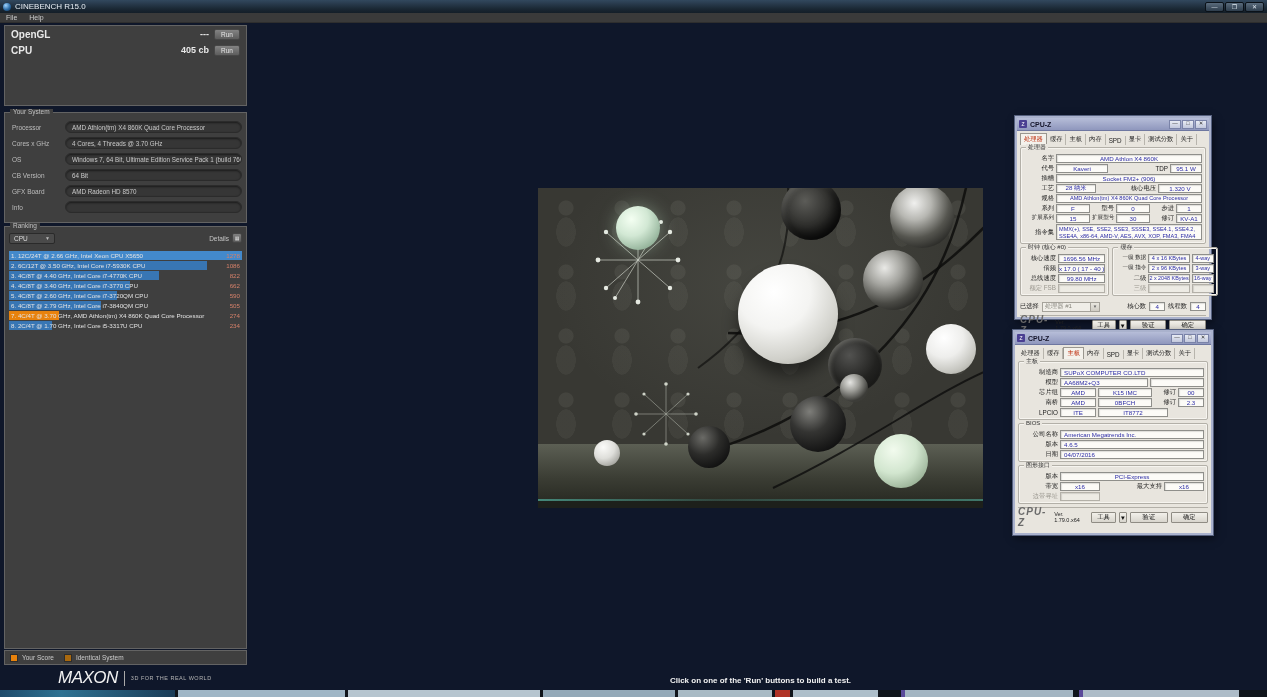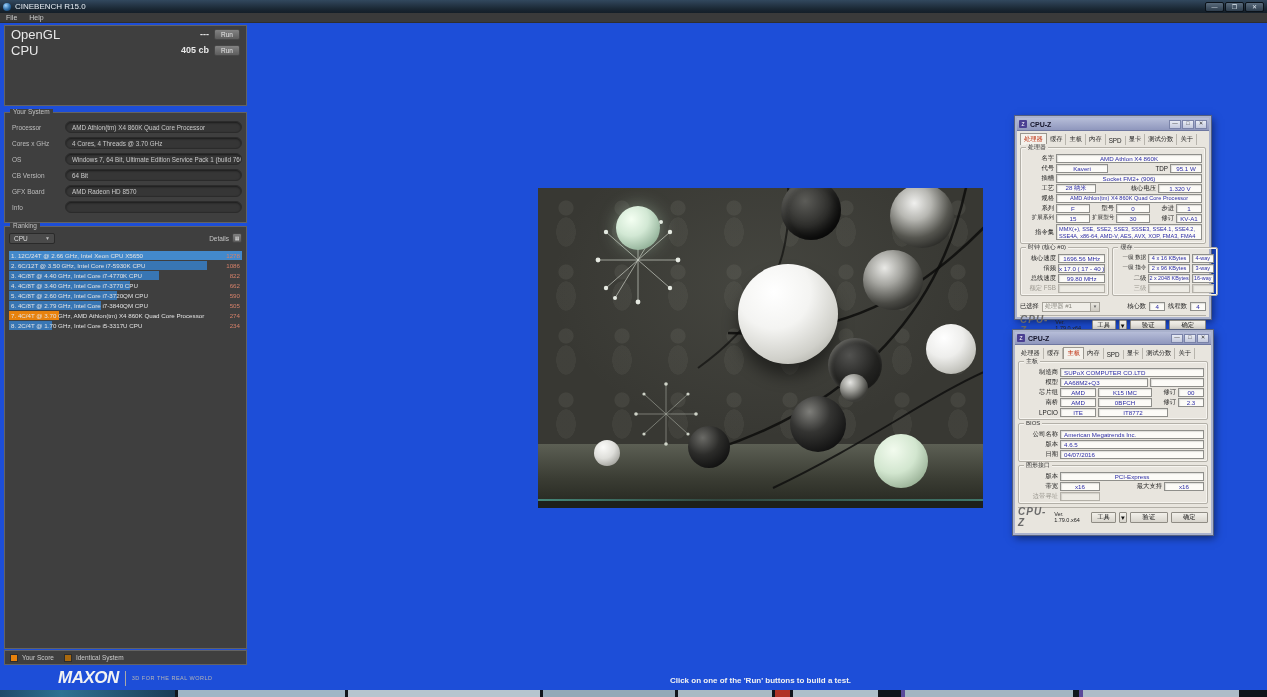--- a/index.html
+++ b/index.html
@@ -1,19 +1,19 @@
 <!DOCTYPE html>
 <html><head>
 <meta charset="utf-8">
 <style>
   * { margin:0; padding:0; box-sizing:border-box; }
   html,body { width:1267px; height:697px; overflow:hidden; background:#2b2b2b;
               font-family:"Liberation Sans", sans-serif; }
   #screen { position:absolute; left:0; top:0; width:1267px; height:697px;
-            background:#1d4ed8; overflow:hidden; }
+            background:#0f172a; overflow:hidden; }
 
   
   .titlebar { position:absolute; left:0; top:0; width:1267px; height:13px;
               background:linear-gradient(#32485e,#1a2733 70%,#141e28);
               display:flex; align-items:center; padding:0 3px; }
   .app-ico { width:8px; height:8px; border-radius:50%;
              background:radial-gradient(circle at 35% 30%, #9fd4ff, #2d6da8 55%, #0d2c4a); margin-right:4px; }
   .title-text { color:#e8eef4; font-size:8px; }
   .win-btns { margin-left:auto; display:flex; gap:1px; }
   .win-btn { width:19px; height:10px; border:1px solid #0b1219; border-radius:2px;
@@ -29,21 +29,21 @@
                font-size:6.5px; color:#c2c2c2; line-height:1; }
   .logo-box { left:4px; top:25px; width:243px; height:81px; }
   .logo-row { height:42px; display:flex; align-items:center; justify-content:center;
               border-bottom:1px solid #585858; }
   .cb-ball { width:22px; height:22px; border-radius:50%;
              background:radial-gradient(circle at 38% 32%, #cfe9ff 0%, #4c86b8 30%, #10283c 70%, #060e16);
              box-shadow:inset -2px -2px 4px rgba(0,0,0,.6); margin-right:6px; }
   .logo-title { color:#e9e9e9; font-size:15px; letter-spacing:1px; }
   .logo-sub { display:block; text-align:right; color:#9a9a9a; font-size:7px; letter-spacing:1px; }
   .bench-row { height:16px; display:flex; align-items:center; padding:0 6px; }
-  .bench-label { color:#e8e8e8; font-size:13px; font-weight:normal; }
+  .bench-label { color:#e8e8e8; font-size:10px; font-weight:bold; }
   .bench-value { margin-left:auto; color:#e8e8e8; font-size:9px; font-weight:bold; padding-right:5px; }
   .run-btn { width:26px; height:11px; border:1px solid #474747; border-radius:2px;
              background:linear-gradient(#838383,#5d5d5d); color:#e5e5e5; font-size:6.5px;
              display:flex; align-items:center; justify-content:center; }
 
   .sys-box { left:4px; top:112px; width:243px; height:111px; padding:8px 4px 0 4px; }
   .sys-row { display:flex; align-items:center; height:12px; margin-bottom:4px; }
   .sys-label { width:56px; color:#bdbdbd; font-size:6.5px; padding-left:3px; }
   .sys-field { flex:1; height:12px; background:#363636; border:1px solid #2b2b2b; border-radius:6px;
                box-shadow:inset 0 1px 2px rgba(0,0,0,.5); color:#c9c9c9; font-size:6.3px;
@@ -65,21 +65,21 @@
   .rank-bar.self { background:#e8820c; }
   .rank-label { position:absolute; left:2px; top:1px; color:#e3e3e3; font-size:6.2px; white-space:nowrap; }
   .rank-score { position:absolute; right:2px; top:1px; color:#d5806a; font-size:6.2px; }
 
   .legend-box { left:4px; top:650px; width:243px; height:15px; border:1px solid #636363;
                 display:flex; align-items:center; padding:0 5px; gap:4px; }
   .legend-swatch { width:8px; height:8px; border:1px solid #2d2d2d; }
   .legend-label { color:#cccccc; font-size:6.5px; margin-right:6px; }
 
   .maxon { position:absolute; left:58px; top:668px; display:flex; align-items:center; }
-  .maxon-word { color:#f2f2f2; font-size:17px; font-weight:700; letter-spacing:-0.5px; font-style:italic; }
+  .maxon-word { color:#f2f2f2; font-size:17px; font-weight:400; letter-spacing:-0.5px; font-style:italic; }
   .maxon-sep { width:1px; height:15px; background:#a9a9a9; margin:0 6px; }
   .maxon-tag { color:#b5b5b5; font-size:5.5px; letter-spacing:0.5px; }
 
   .hint { position:absolute; left:538px; top:676px; width:445px; text-align:center;
           color:#f2f2f2; font-size:8px; font-weight:bold; }
 
   
   .preview { position:absolute; left:538px; top:188px; width:445px; height:320px; overflow:hidden;
              background-color:#383833;
              background-image:

